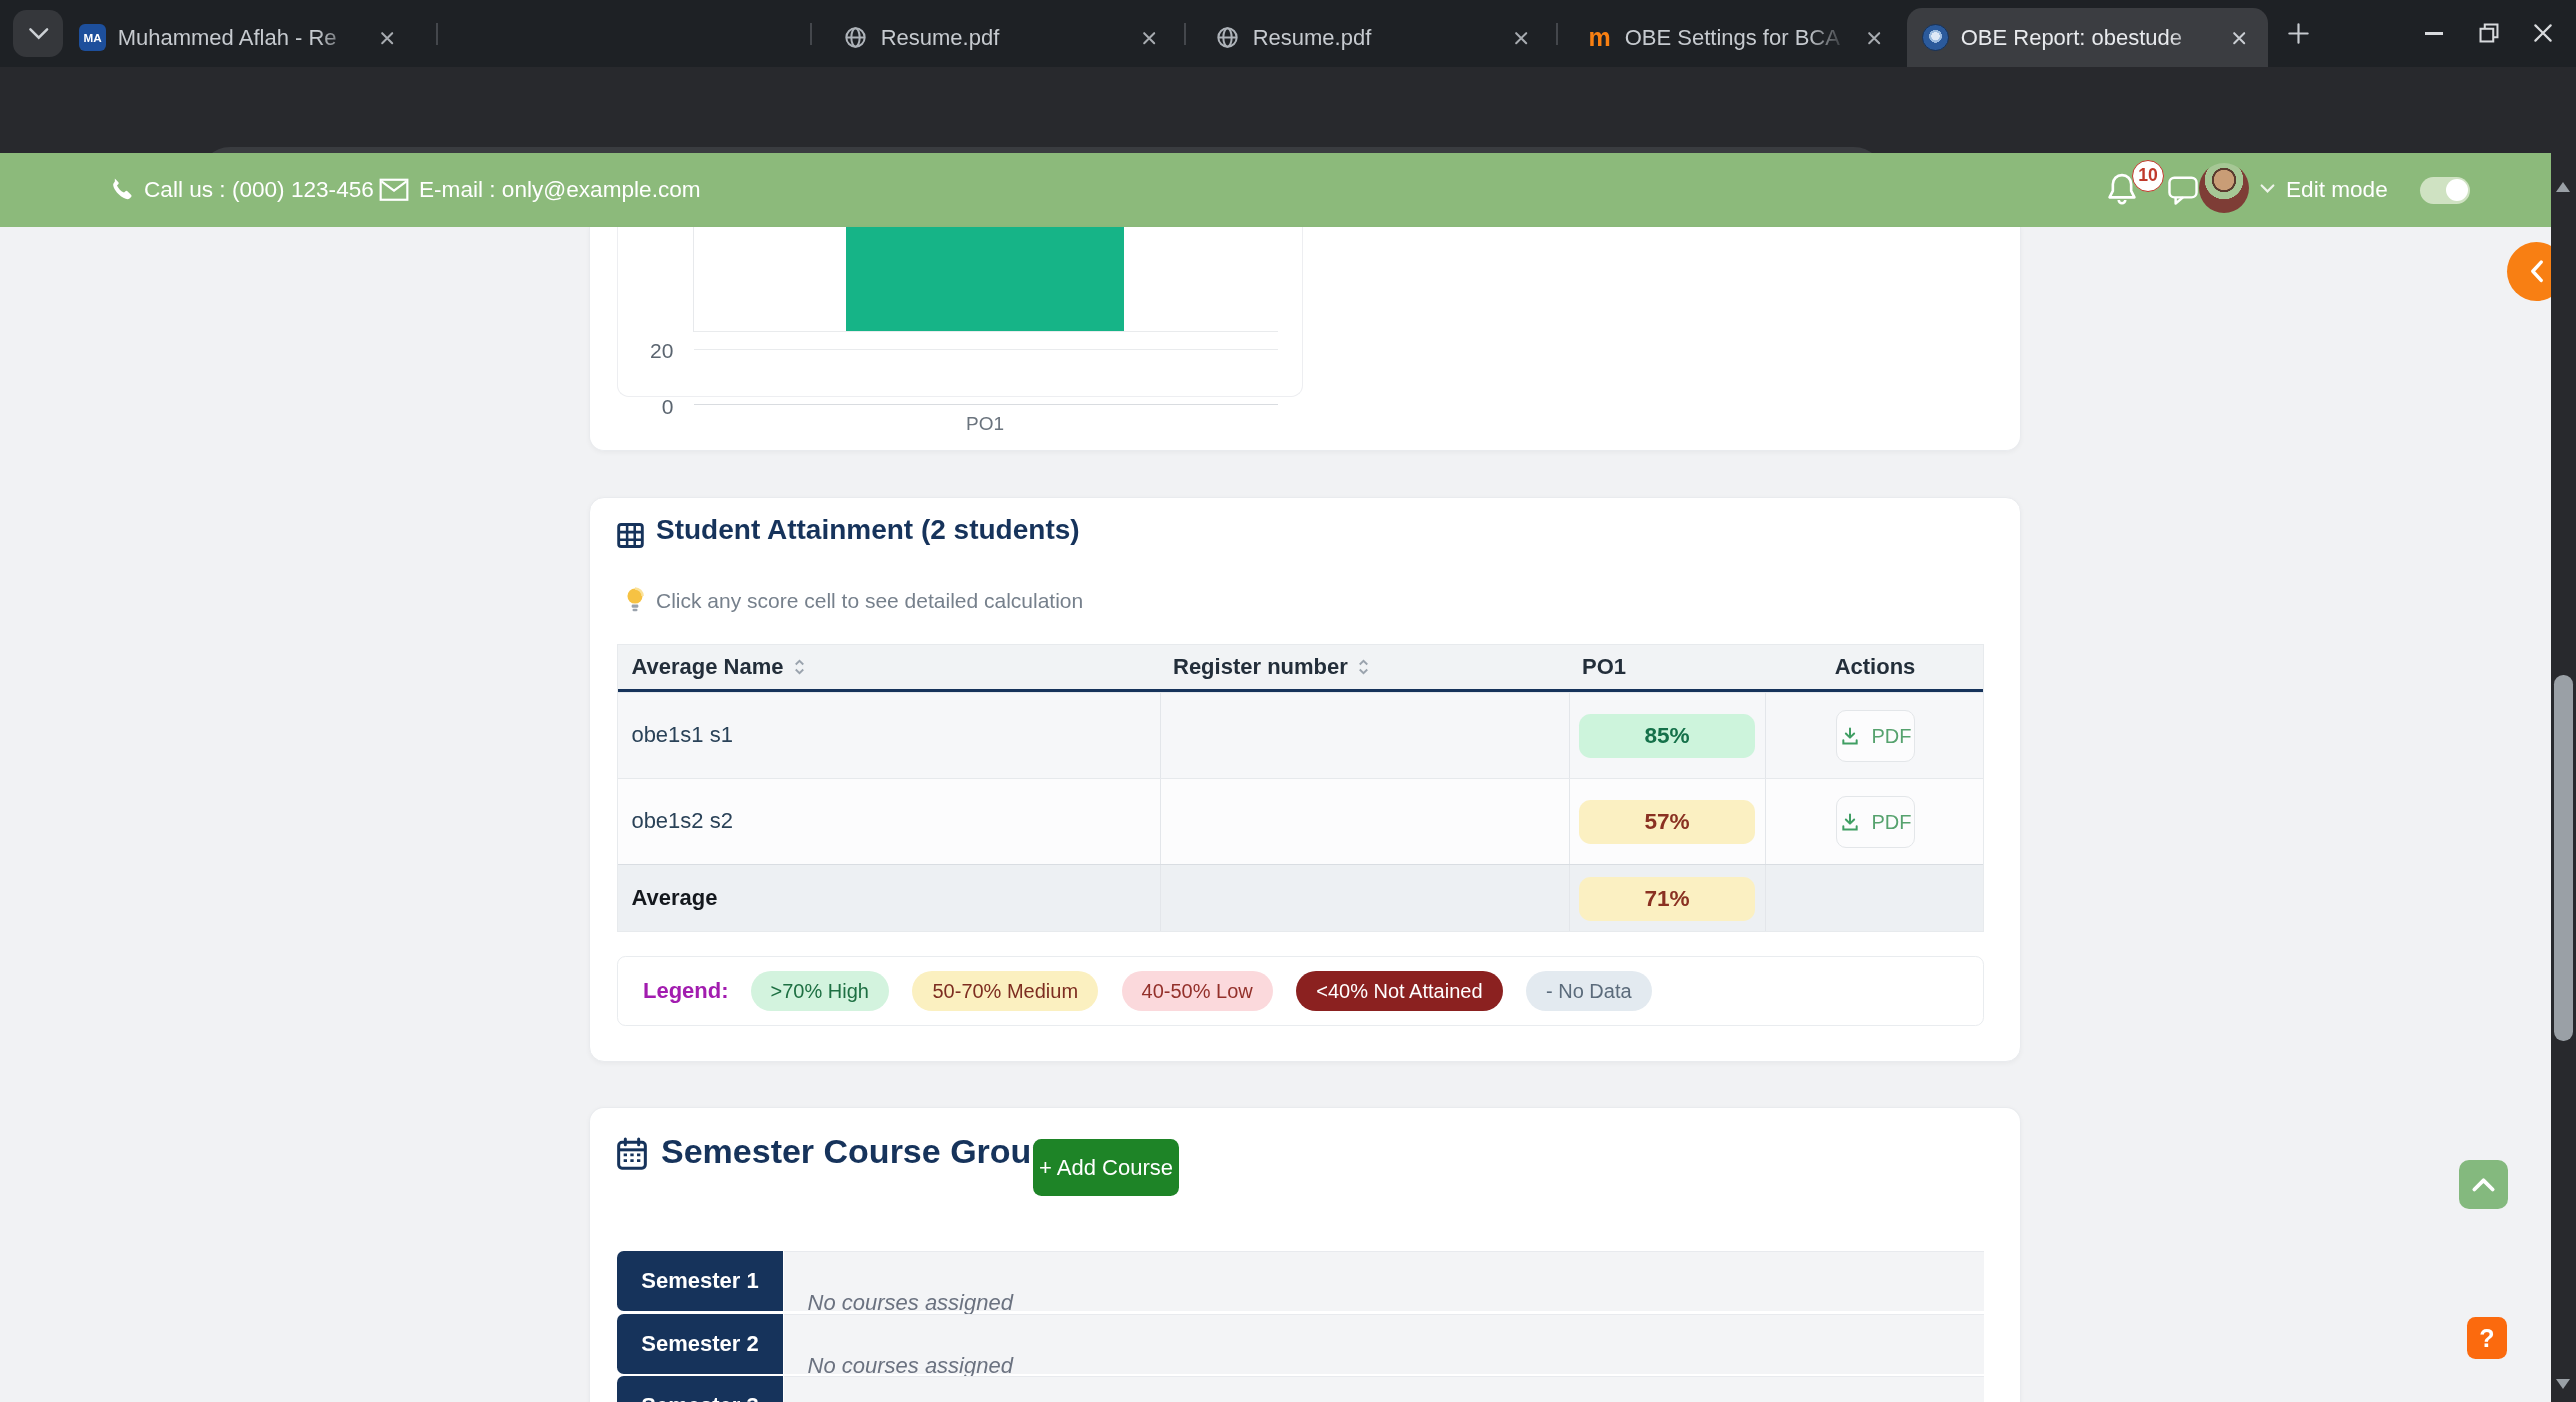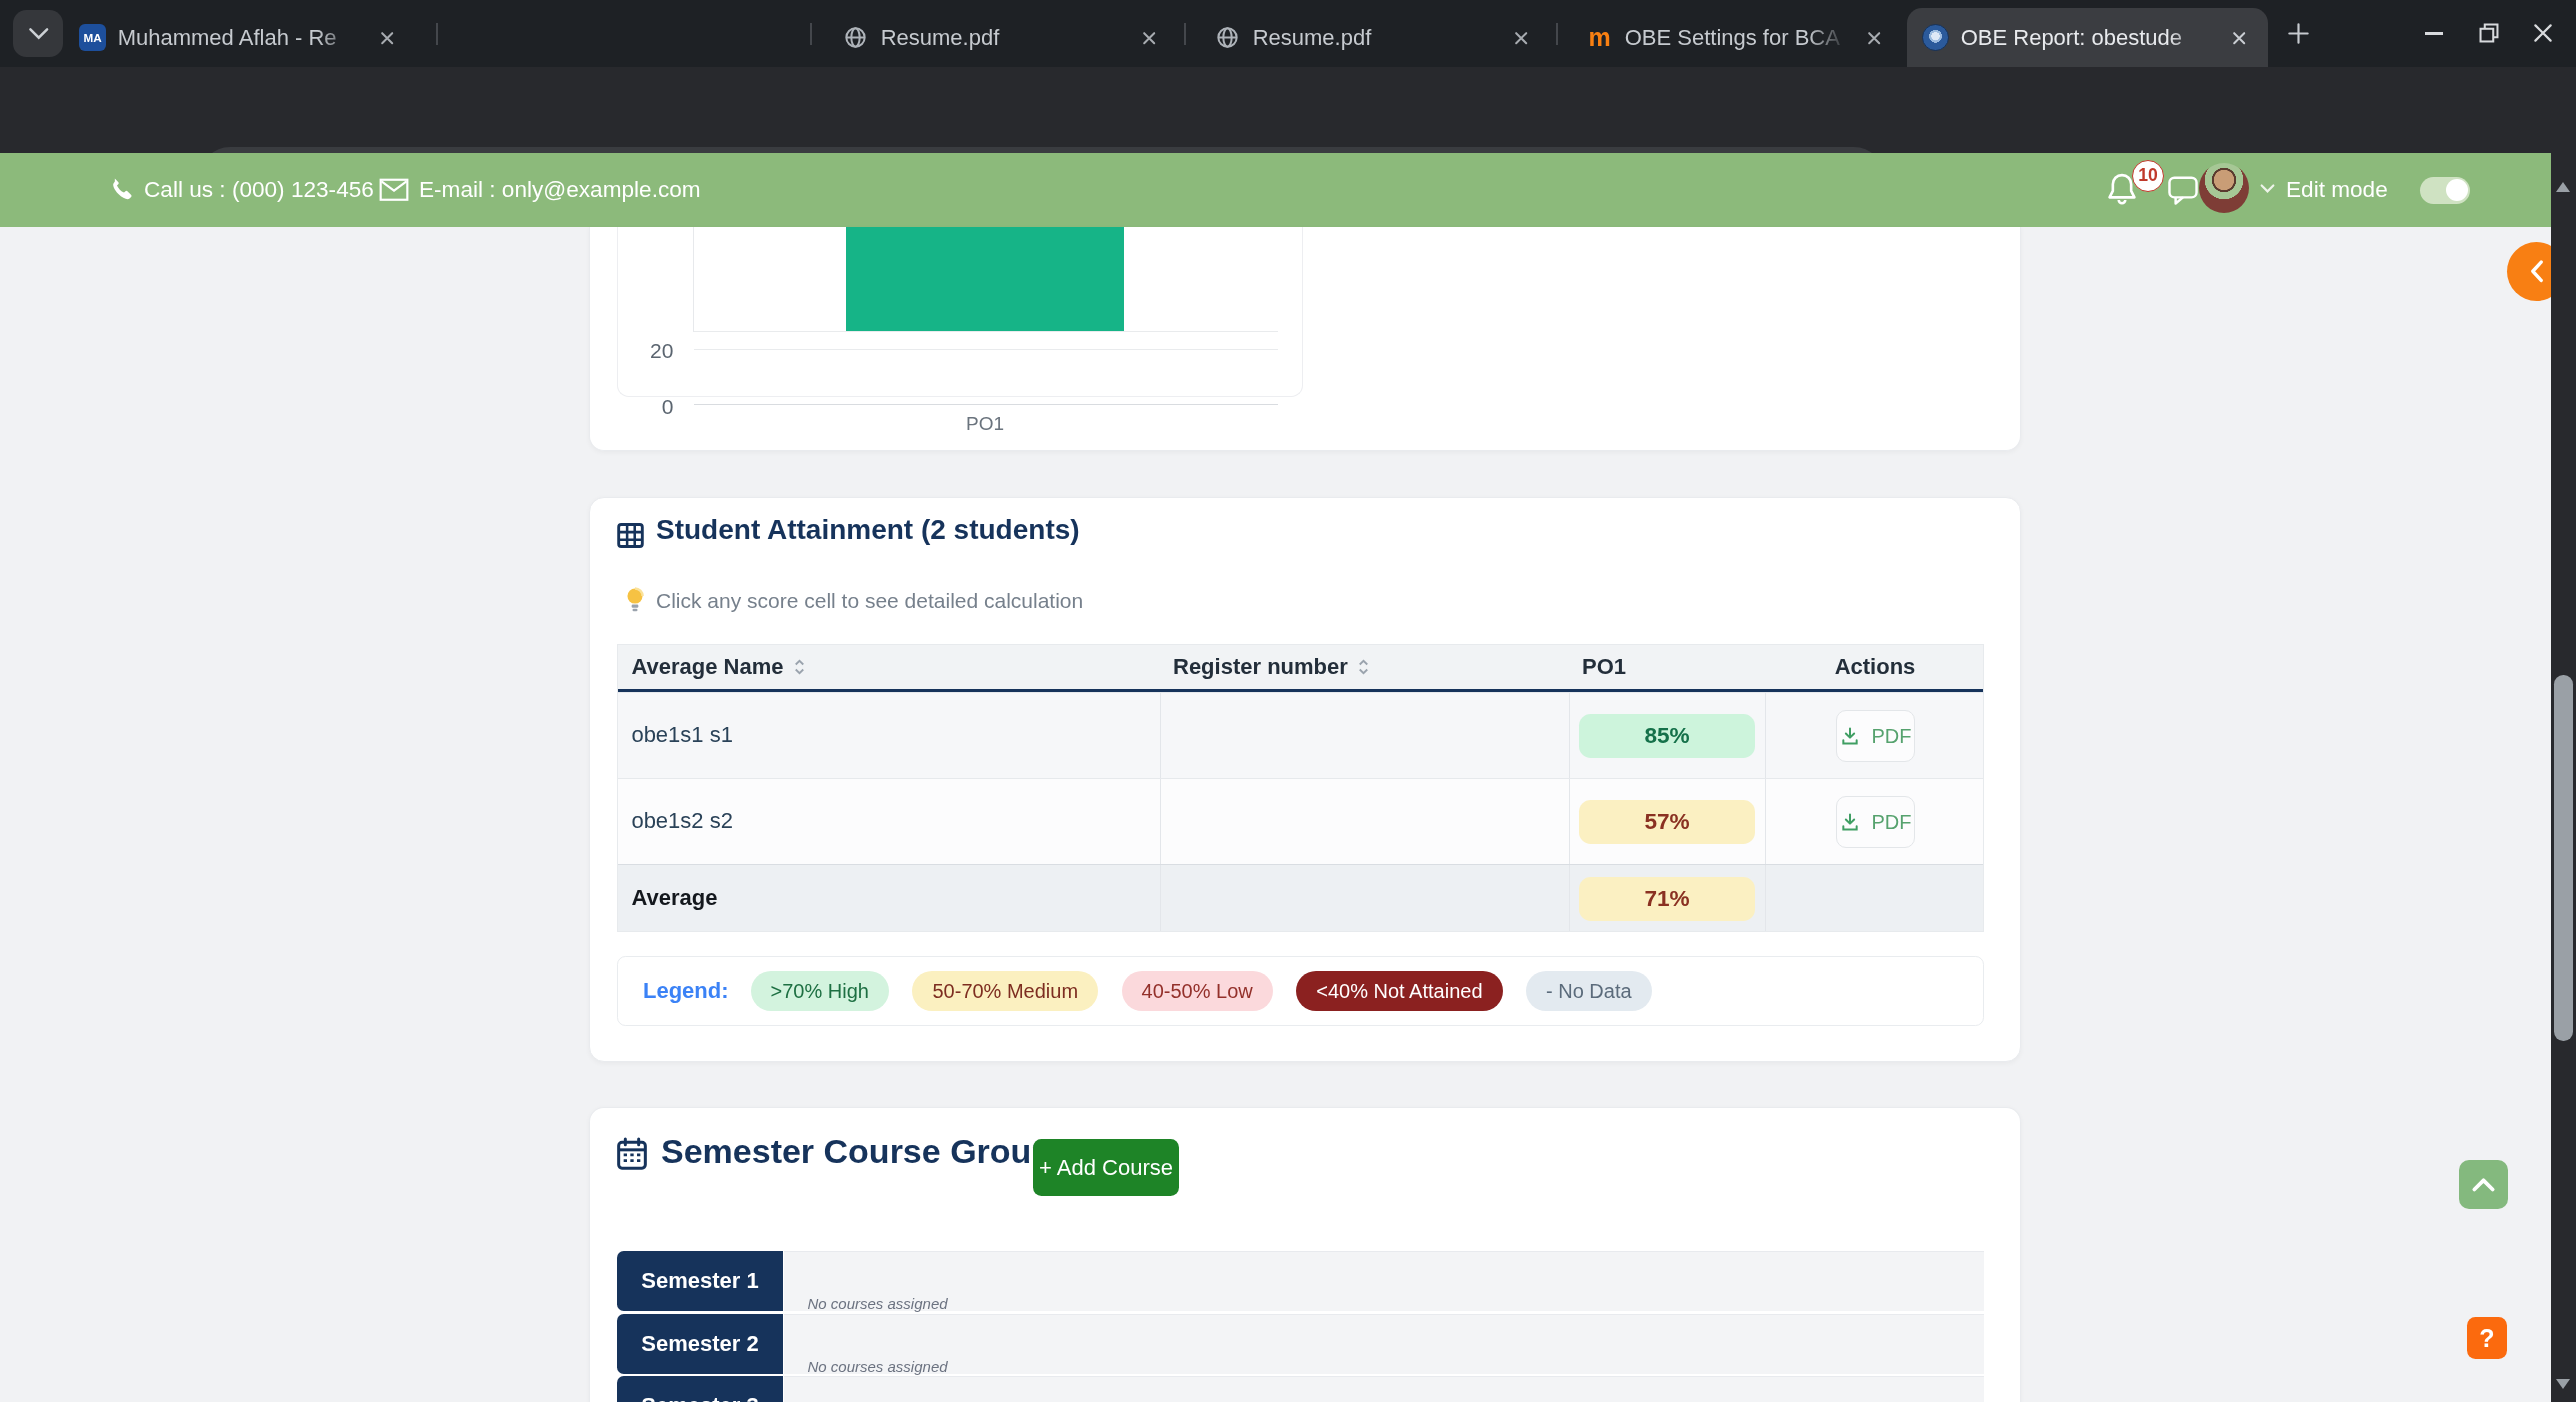--- a/index.html
+++ b/index.html
@@ -101,21 +101,21 @@
 
   
   .addcourse { position: absolute; left: 1033px; top: 986px; width: 146px; height: 57px; background: #1e8427;
     border: none; border-radius: 8.4px; color: #fff; font-size: 22px; font-family: inherit; }
   .sem-row { position: absolute; left: 617px; width: 1367px; height: 60px; }
   .sem-label { position: absolute; left: 0; top: 0; width: 166px; height: 60px; background: #16335b;
     border-radius: 6.7px 0 0 6.7px; color: #fff; font-weight: bold; font-size: 22px;
     display: flex; align-items: center; justify-content: center; }
   .sem-body { position: absolute; left: 167px; top: 0; width: 1200px; height: 60px; background: #f3f4f6;
     border-top: 0.8px solid #e8eaee; display: flex; align-items: center; }
-  .sem-body span { font-style: italic; color: #6b7280; font-size: 15px; margin-left: 23.5px; margin-top: 43px; }
+  .sem-body span { font-style: italic; color: #6b7280; font-size: 22px; margin-left: 23.5px; margin-top: 43px; }
 
   
   #collapse-btn { position: absolute; left: 2507px; top: 89px; width: 59px; height: 59px; border-radius: 50%;
     background: #f87f13; display: flex; align-items: center; justify-content: center; }
   #scrolltop-btn { position: absolute; left: 2459px; top: 1007px; width: 49px; height: 49px; border-radius: 10px;
     background: #84b97e; display: flex; align-items: center; justify-content: center; border: none; }
   #help-btn { position: absolute; left: 2467px; top: 1164px; width: 40px; height: 42px; border-radius: 8.4px;
     background: #fb6a0e; color: #fff; font-size: 25px; font-weight: bold; border: none;
     display: flex; align-items: center; justify-content: center; font-family: inherit; }
   #scrollbar { position: absolute; left: 2551px; top: 0; width: 25px; height: 1249px; background: #28292d; }
@@ -456,21 +456,21 @@
     <div class="trow" style="height:67px;background:#edf0f3;border-top:1.7px solid #d9dde2;">
       <div class="cell-line" style="left:542px;"></div>
         <div class="cell-line" style="left:951px;"></div>
         <div class="cell-line" style="left:1147px;"></div>
       <span class="sname" style="top:20px;font-weight:bold;color:#14181d;">Average</span>
       <div class="score-badge b-med" style="top:11.7px;">71%</div>
     </div>
   </div>
 
   <div id="legend">
-    <span style="margin-left:25px;margin-right:22px;font-size:22px;font-weight:bold;color:#3b82f6;">Legend:</span>
+    <span style="margin-left:25px;margin-right:22px;font-size:22px;font-weight:bold;color:#a21caf;">Legend:</span>
     <span class="pill lg-high">&gt;70% High</span>
     <span class="pill lg-med">50-70% Medium</span>
     <span class="pill lg-low">40-50% Low</span>
     <span class="pill lg-not">&lt;40% Not Attained</span>
     <span class="pill lg-none">- No Data</span>
   </div>
 
   <div class="card" style="left:589px;top:954px;width:1432px;height:470px;border-radius:15px 15px 0 0;border-bottom:none;"></div>
   <span class="abs" style="left:617px;top:984px;">
     <svg width="30" height="34" viewBox="0 0 36 40">

